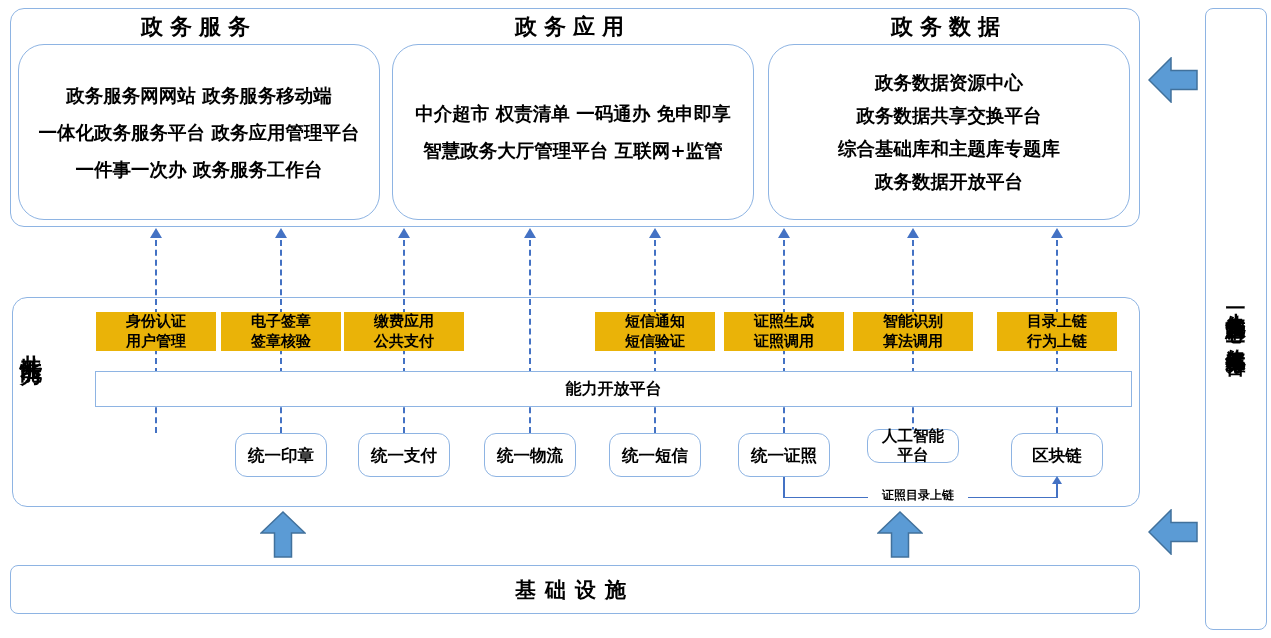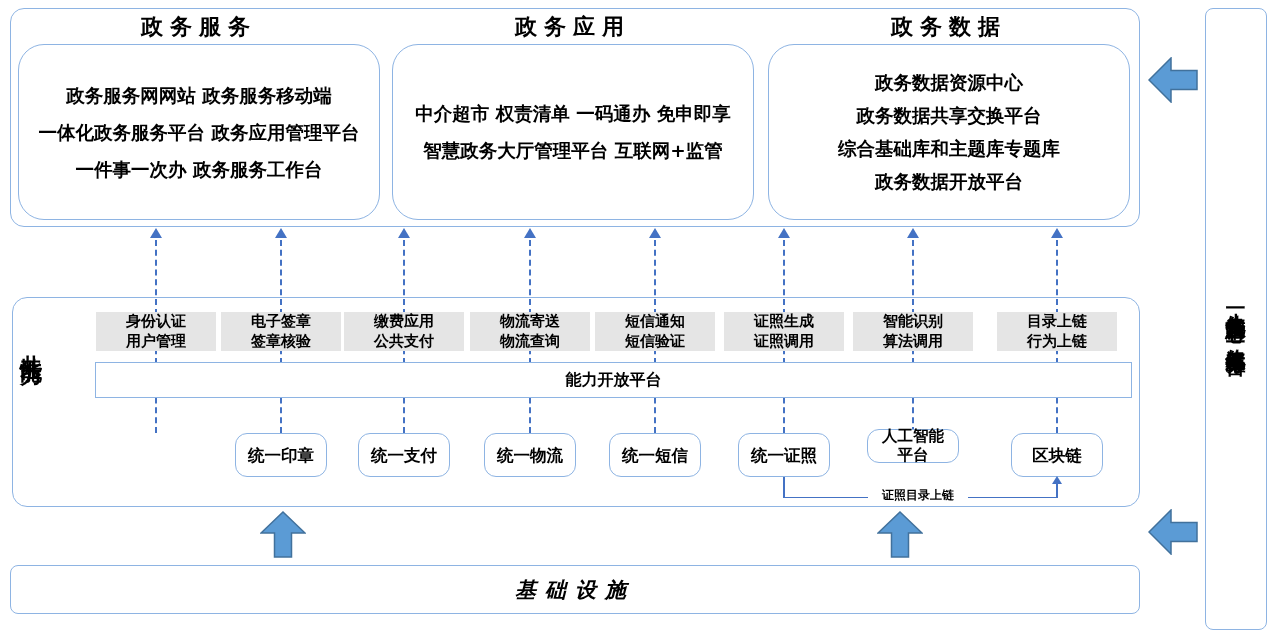--- a/index.html
+++ b/index.html
@@ -21,48 +21,48 @@
   .top-inner .ln{font-size:18.5px;line-height:37px;white-space:nowrap;}
   .top-inner.four .ln{line-height:33px;}
 
   
   .c0{--cx:156px;} .c1{--cx:281px;} .c2{--cx:404px;} .c3{--cx:530px;}
   .c4{--cx:655px;} .c5{--cx:784px;} .c6{--cx:913px;} .c7{--cx:1057px;}
   .dash-line{position:absolute;top:240px;height:193px;width:0;border-left:2px dashed #4472C4;left:calc(var(--cx) - 1px);}
   .dash-head{position:absolute;top:228px;left:calc(var(--cx) - 6px);width:0;height:0;
     border-left:6px solid transparent;border-right:6px solid transparent;border-bottom:10px solid #4472C4;}
   .cap-label{position:absolute;top:312px;left:calc(var(--cx) - 60px);width:120px;text-align:center;
-    font-size:15px;line-height:19.5px;white-space:pre-line;background:#e5e5e5;}
+    font-size:15px;line-height:19.5px;white-space:pre-line;background:#eab308;}
   .cap-box{position:absolute;top:433px;left:calc(var(--cx) - 46px);width:92px;height:44px;
     background:#fff;border:1.6px solid #8EB4E3;border-radius:12px;box-sizing:border-box;
     display:flex;align-items:center;justify-content:center;text-align:center;
     font-size:16.5px;white-space:pre-line;line-height:19px;}
   .cap-box.tall{top:429px;height:34px;font-size:15.5px;}
 
   
   .mid-outer{left:12px;top:297px;width:1128px;height:210px;border-radius:15px;}
   .side-label{position:absolute;left:16px;top:337px;width:30px;height:130px;
     writing-mode:vertical-rl;text-orientation:upright;font-size:22px;letter-spacing:3px;line-height:30px;}
-  .platform-bar{position:absolute;left:95px;top:362px;width:1037px;height:36px;
+  .platform-bar{position:absolute;left:95px;top:371px;width:1037px;height:36px;
     background:#fff;border:1.6px solid #8EB4E3;box-sizing:border-box;
     display:flex;align-items:center;justify-content:center;font-size:16px;}
 
   
   .conn{position:absolute;background:#4472C4;}
   .conn-v1{left:783px;top:477px;width:1.8px;height:21px;}
   .conn-h {left:783px;top:496.5px;width:275px;height:1.8px;}
   .conn-v2{left:1056px;top:483px;width:1.8px;height:14px;}
   .conn-head{position:absolute;left:1052px;top:476px;width:0;height:0;
     border-left:5px solid transparent;border-right:5px solid transparent;border-bottom:8px solid #4472C4;}
   .conn-label{position:absolute;left:868px;top:487px;width:100px;text-align:center;
     font-size:12px;background:#fff;line-height:17px;}
 
   
   .bottom-box{left:10px;top:565px;width:1130px;height:49px;border-radius:8px;
-    display:flex;align-items:center;justify-content:center;font-size:21px;letter-spacing:9px;font-style:italic;}
+    display:flex;align-items:center;justify-content:center;font-size:21px;letter-spacing:9px;}
 
   
   .sidebar{left:1205px;top:8px;width:62px;height:622px;border-radius:8px;
     display:flex;align-items:center;justify-content:center;}
   .sidebar-text{writing-mode:vertical-rl;text-orientation:upright;font-size:20px;line-height:26px;letter-spacing:1px;}
 
   
   .blk-arrow{position:absolute;}
   .up1{left:260px;top:511px;}
   .up2{left:877px;top:511px;}
@@ -117,22 +117,20 @@
     <div class="dash-head c6"></div>
   <div class="dash-line c7"></div>
     <div class="dash-head c7"></div>
 
   <div class="cap-label c0">身份认证
 用户管理</div>
   <div class="cap-label c1">电子签章
 签章核验</div>
   <div class="cap-label c2">缴费应用
 公共支付</div>
-  <div class="cap-label c3">物流寄送
-物流查询</div>
   <div class="cap-label c4">短信通知
 短信验证</div>
   <div class="cap-label c5">证照生成
 证照调用</div>
   <div class="cap-label c6">智能识别
 算法调用</div>
   <div class="cap-label c7">目录上链
 行为上链</div>
 
   <div class="platform-bar">能力开放平台</div>

